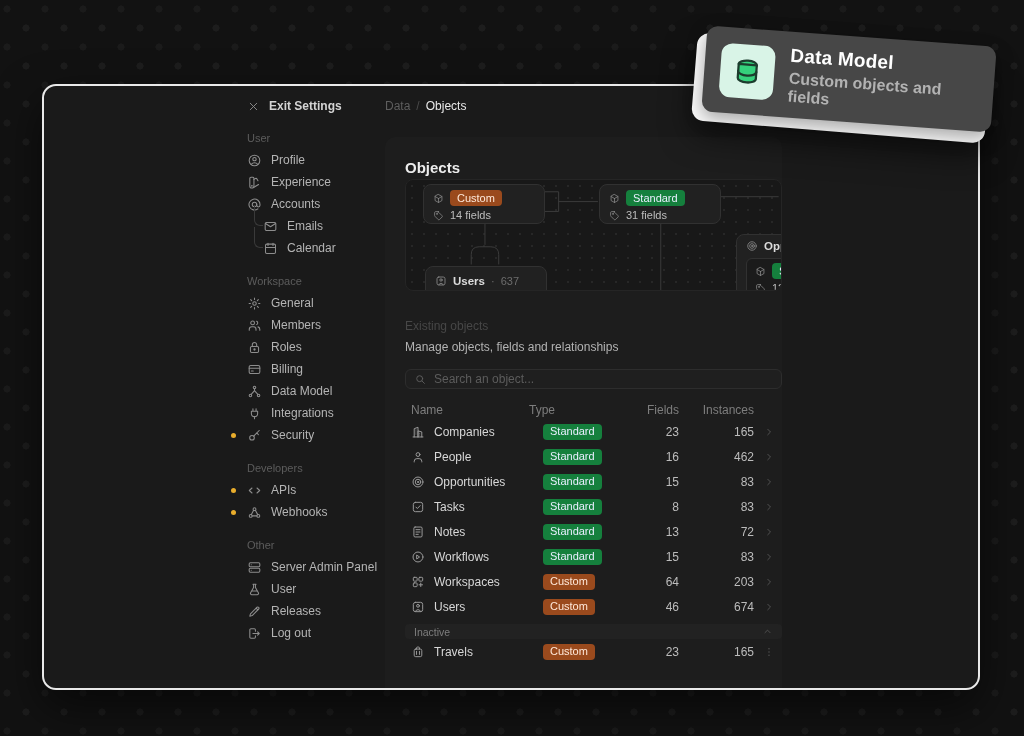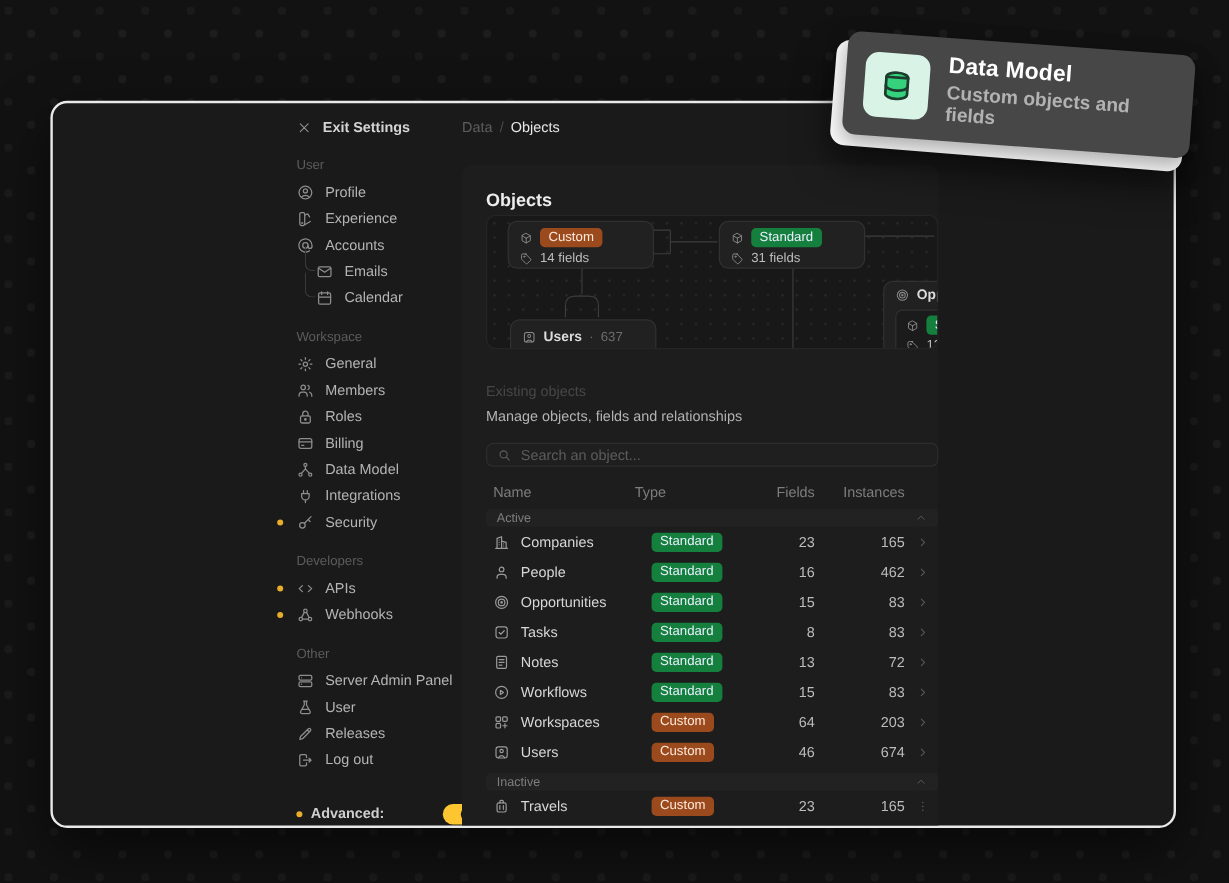--- a/index.html
+++ b/index.html
@@ -273,27 +273,20 @@
             <div class="side-item">
               <svg class="ic" style="width:15px;height:15px" viewBox="0 0 24 24" fill="none" stroke="currentColor" stroke-width="1.7" stroke-linecap="round" stroke-linejoin="round">
                 <path d="M13.5 8.5V6.3a1.8 1.8 0 0 0-1.8-1.8H6.3a1.8 1.8 0 0 0-1.8 1.8v11.4a1.8 1.8 0 0 0 1.8 1.8h5.4a1.8 1.8 0 0 0 1.8-1.8v-2.2M9.5 12h10M17 9.5l2.5 2.5L17 14.5"></path>
               </svg>
               <span class="side-text">Log out</span>
             </div>
           </div>
         </div>
     </aside>
 
-    <div class="advanced">
-      <span class="ndot"></span>
-      <span class="adv-label">Advanced:</span>
-      <div class="toggle">
-          <div class="knob"></div>
-        </div>
-    </div>
 
     <main class="main">
       <div class="breadcrumb">
         <span class="bc-parent">Data</span>
         <span class="bc-sep">/</span>
         <span class="bc-cur">Objects</span>
       </div>
 
       <section class="panel">
         <h1 class="title">Objects</h1>
@@ -395,26 +388,20 @@
 
         <div class="thead">
           <span class="col-name">Name</span>
           <span class="col-type">Type</span>
           <span class="col-fields">Fields</span>
           <span class="col-inst">Instances</span>
           <span></span>
         </div>
 
         <div id="table-groups">
-            <div class="gbar">
-              <span class="glabel">Active</span>
-              <svg class="ic" style="width:11px;height:11px" viewBox="0 0 24 24" fill="none" stroke="currentColor" stroke-width="1.7" stroke-linecap="round" stroke-linejoin="round">
-                <path d="M6.5 14.5L12 9l5.5 5.5"></path>
-              </svg>
-            </div>
             <div class="trow">
               <span class="cell-name">
                 <svg class="ic" style="width:14px;height:14px" viewBox="0 0 24 24" fill="none" stroke="currentColor" stroke-width="1.7" stroke-linecap="round" stroke-linejoin="round">
                   <path d="M3.5 20.5h17M5.5 20.5V6.3L12 3.9v16.6M12 20.5V10.1l6.5 1.8v8.6M8.5 8.6h.01M8.5 12h.01M8.5 15.4h.01M15 14.2h.01M15 17.2h.01"></path>
                 </svg>
                 <span class="rname">Companies</span>
               </span>
               <span class="cell-type"><span class="badge standard">Standard</span></span>
               <span class="cell-fields">23</span>
               <span class="cell-inst">165</span>

